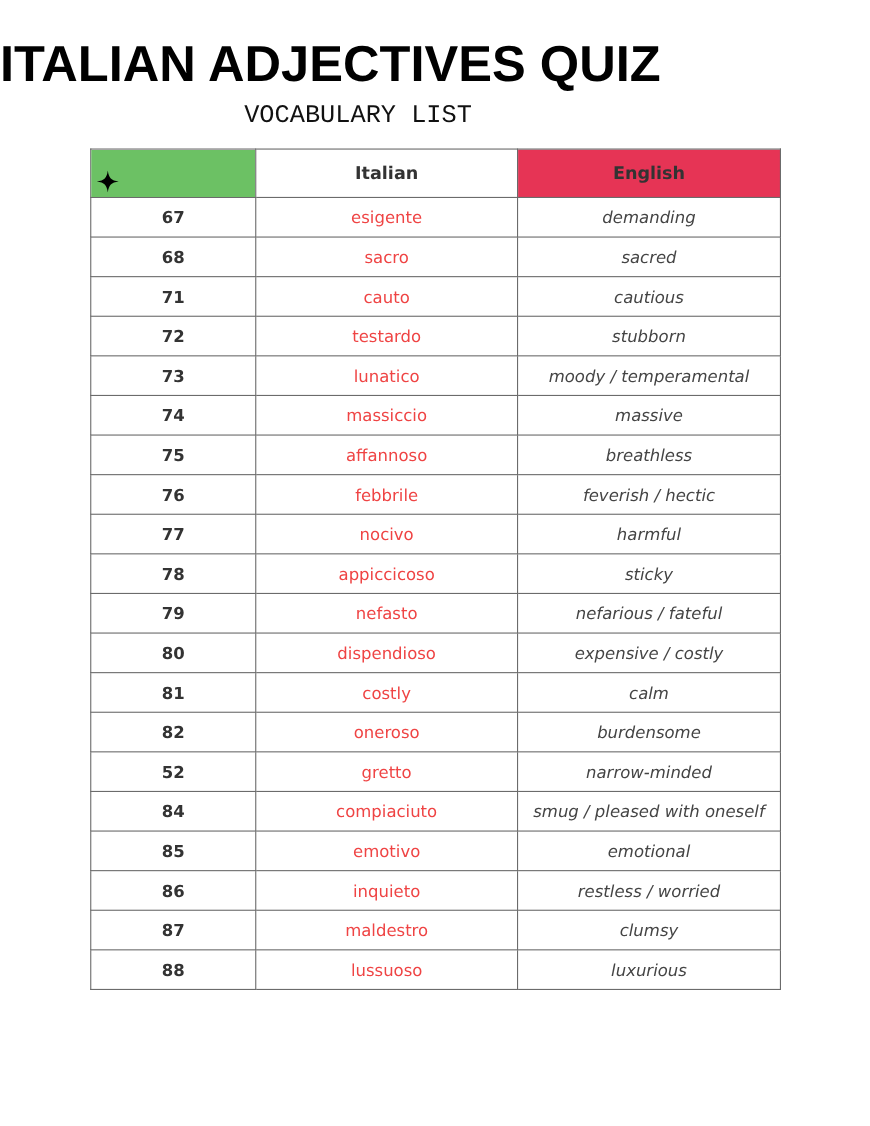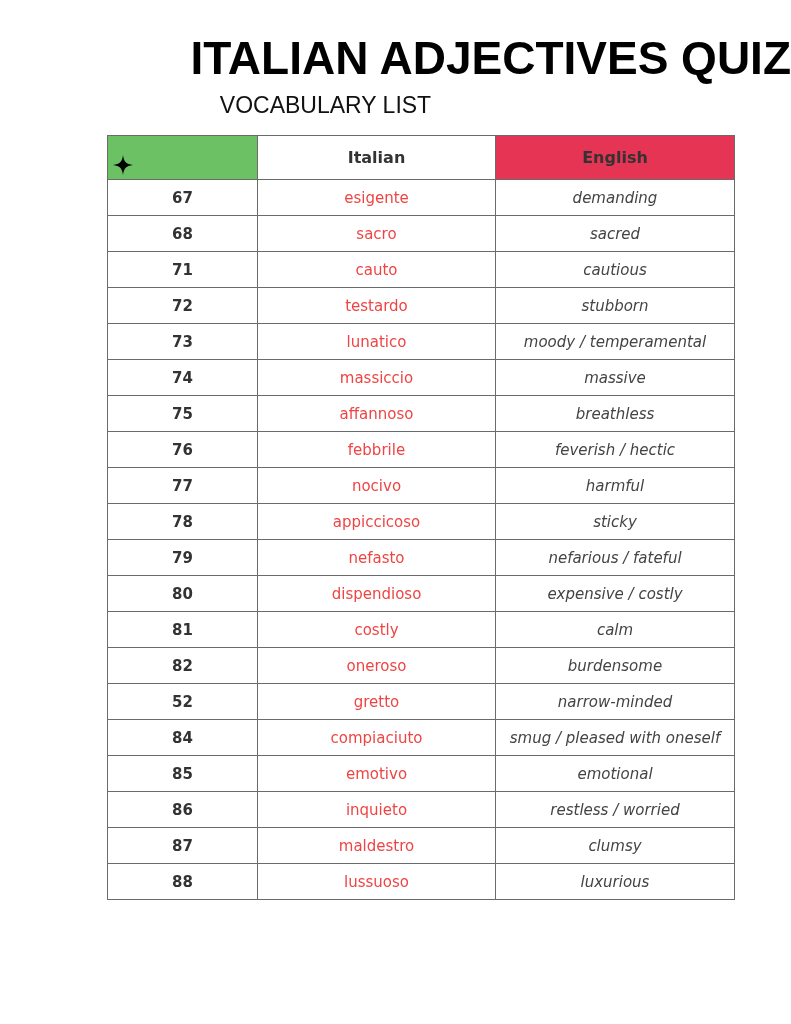--- a/index.html
+++ b/index.html
@@ -1,30 +1,30 @@
 <!DOCTYPE html>
 <html><head>
   <meta charset="utf-8">
   <style>
     html, body { margin: 0; padding: 0; background: #ffffff; }
     body { width: 791px; height: 1024px; position: relative; overflow: hidden; font-family: "DejaVu Sans", sans-serif; color: #333; }
     .title {
-      position: absolute; left: 0; width: 791px; top: 30px; text-align: right;
+      position: absolute; left: 0; width: 791px; top: 30px; text-align: left;
       font-family: "Liberation Sans", sans-serif; font-weight: 900; font-size: 46px;
       color: #000; letter-spacing: 0px; line-height: 56px;
       transform: scaleX(1.0);
     }
     .subtitle {
       position: absolute; left: 0; width: 651px; top: 90px; text-align: center;
-      font-family: Liberation Sans, sans-serif; font-size: 23px; color: #111;
+      font-family: Liberation Mono, monospace; font-size: 23px; color: #111;
       line-height: 30px; letter-spacing: 0px; font-weight: 300;
     }
     table.vocab {
       position: absolute; left: 82px; top: 135px; width: 628px;
-      border-collapse: collapse; table-layout: fixed; margin-left: 25px;
+      border-collapse: collapse; table-layout: fixed;
     }
     table.vocab td, table.vocab th {
       border: 1px solid #6b6b6b; text-align: center; padding: 0; font-size: 15px;
     }
     table.vocab th { height: 43px; font-weight: bold; color: #333; font-size: 16px; }
     th.col-num { width: 149px; background: #6cc164; position: relative; }
     th.col-it { width: 237px; background: #ffffff; }
     th.col-en { background: #e63455; color: #3a2a2e; }
     td { height: 35px; }
     td.num { font-weight: bold; color: #333; }

